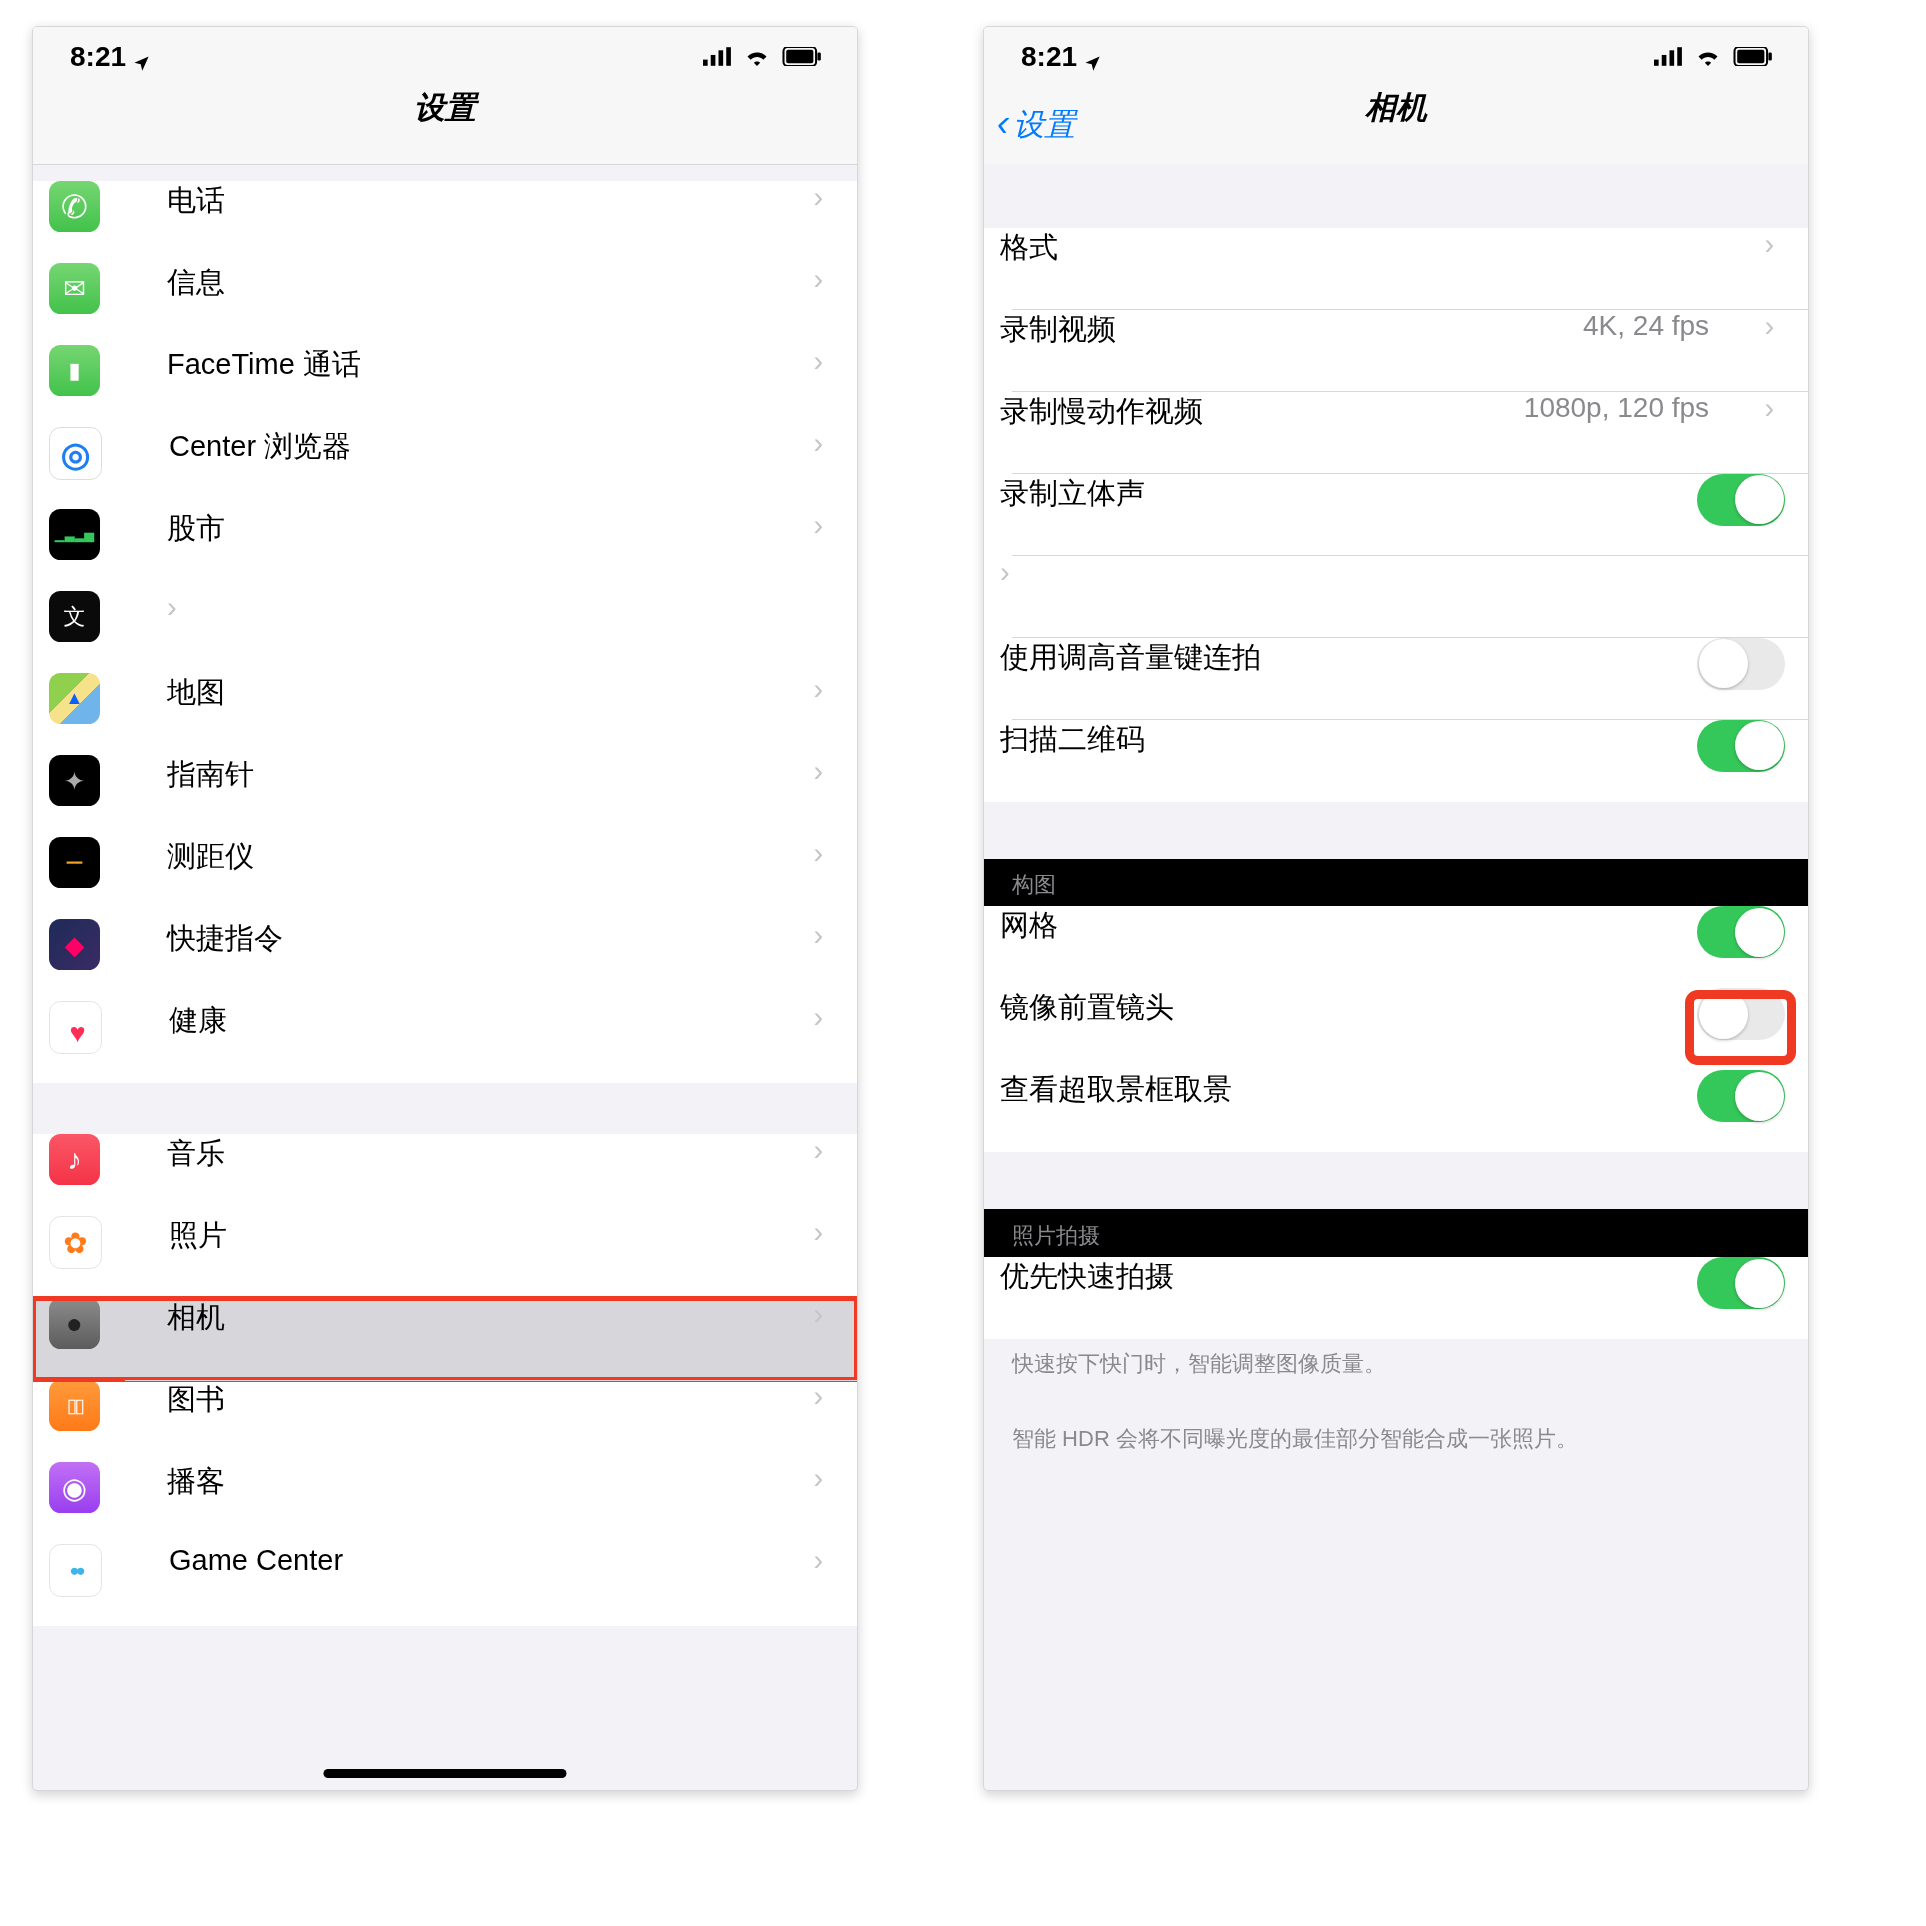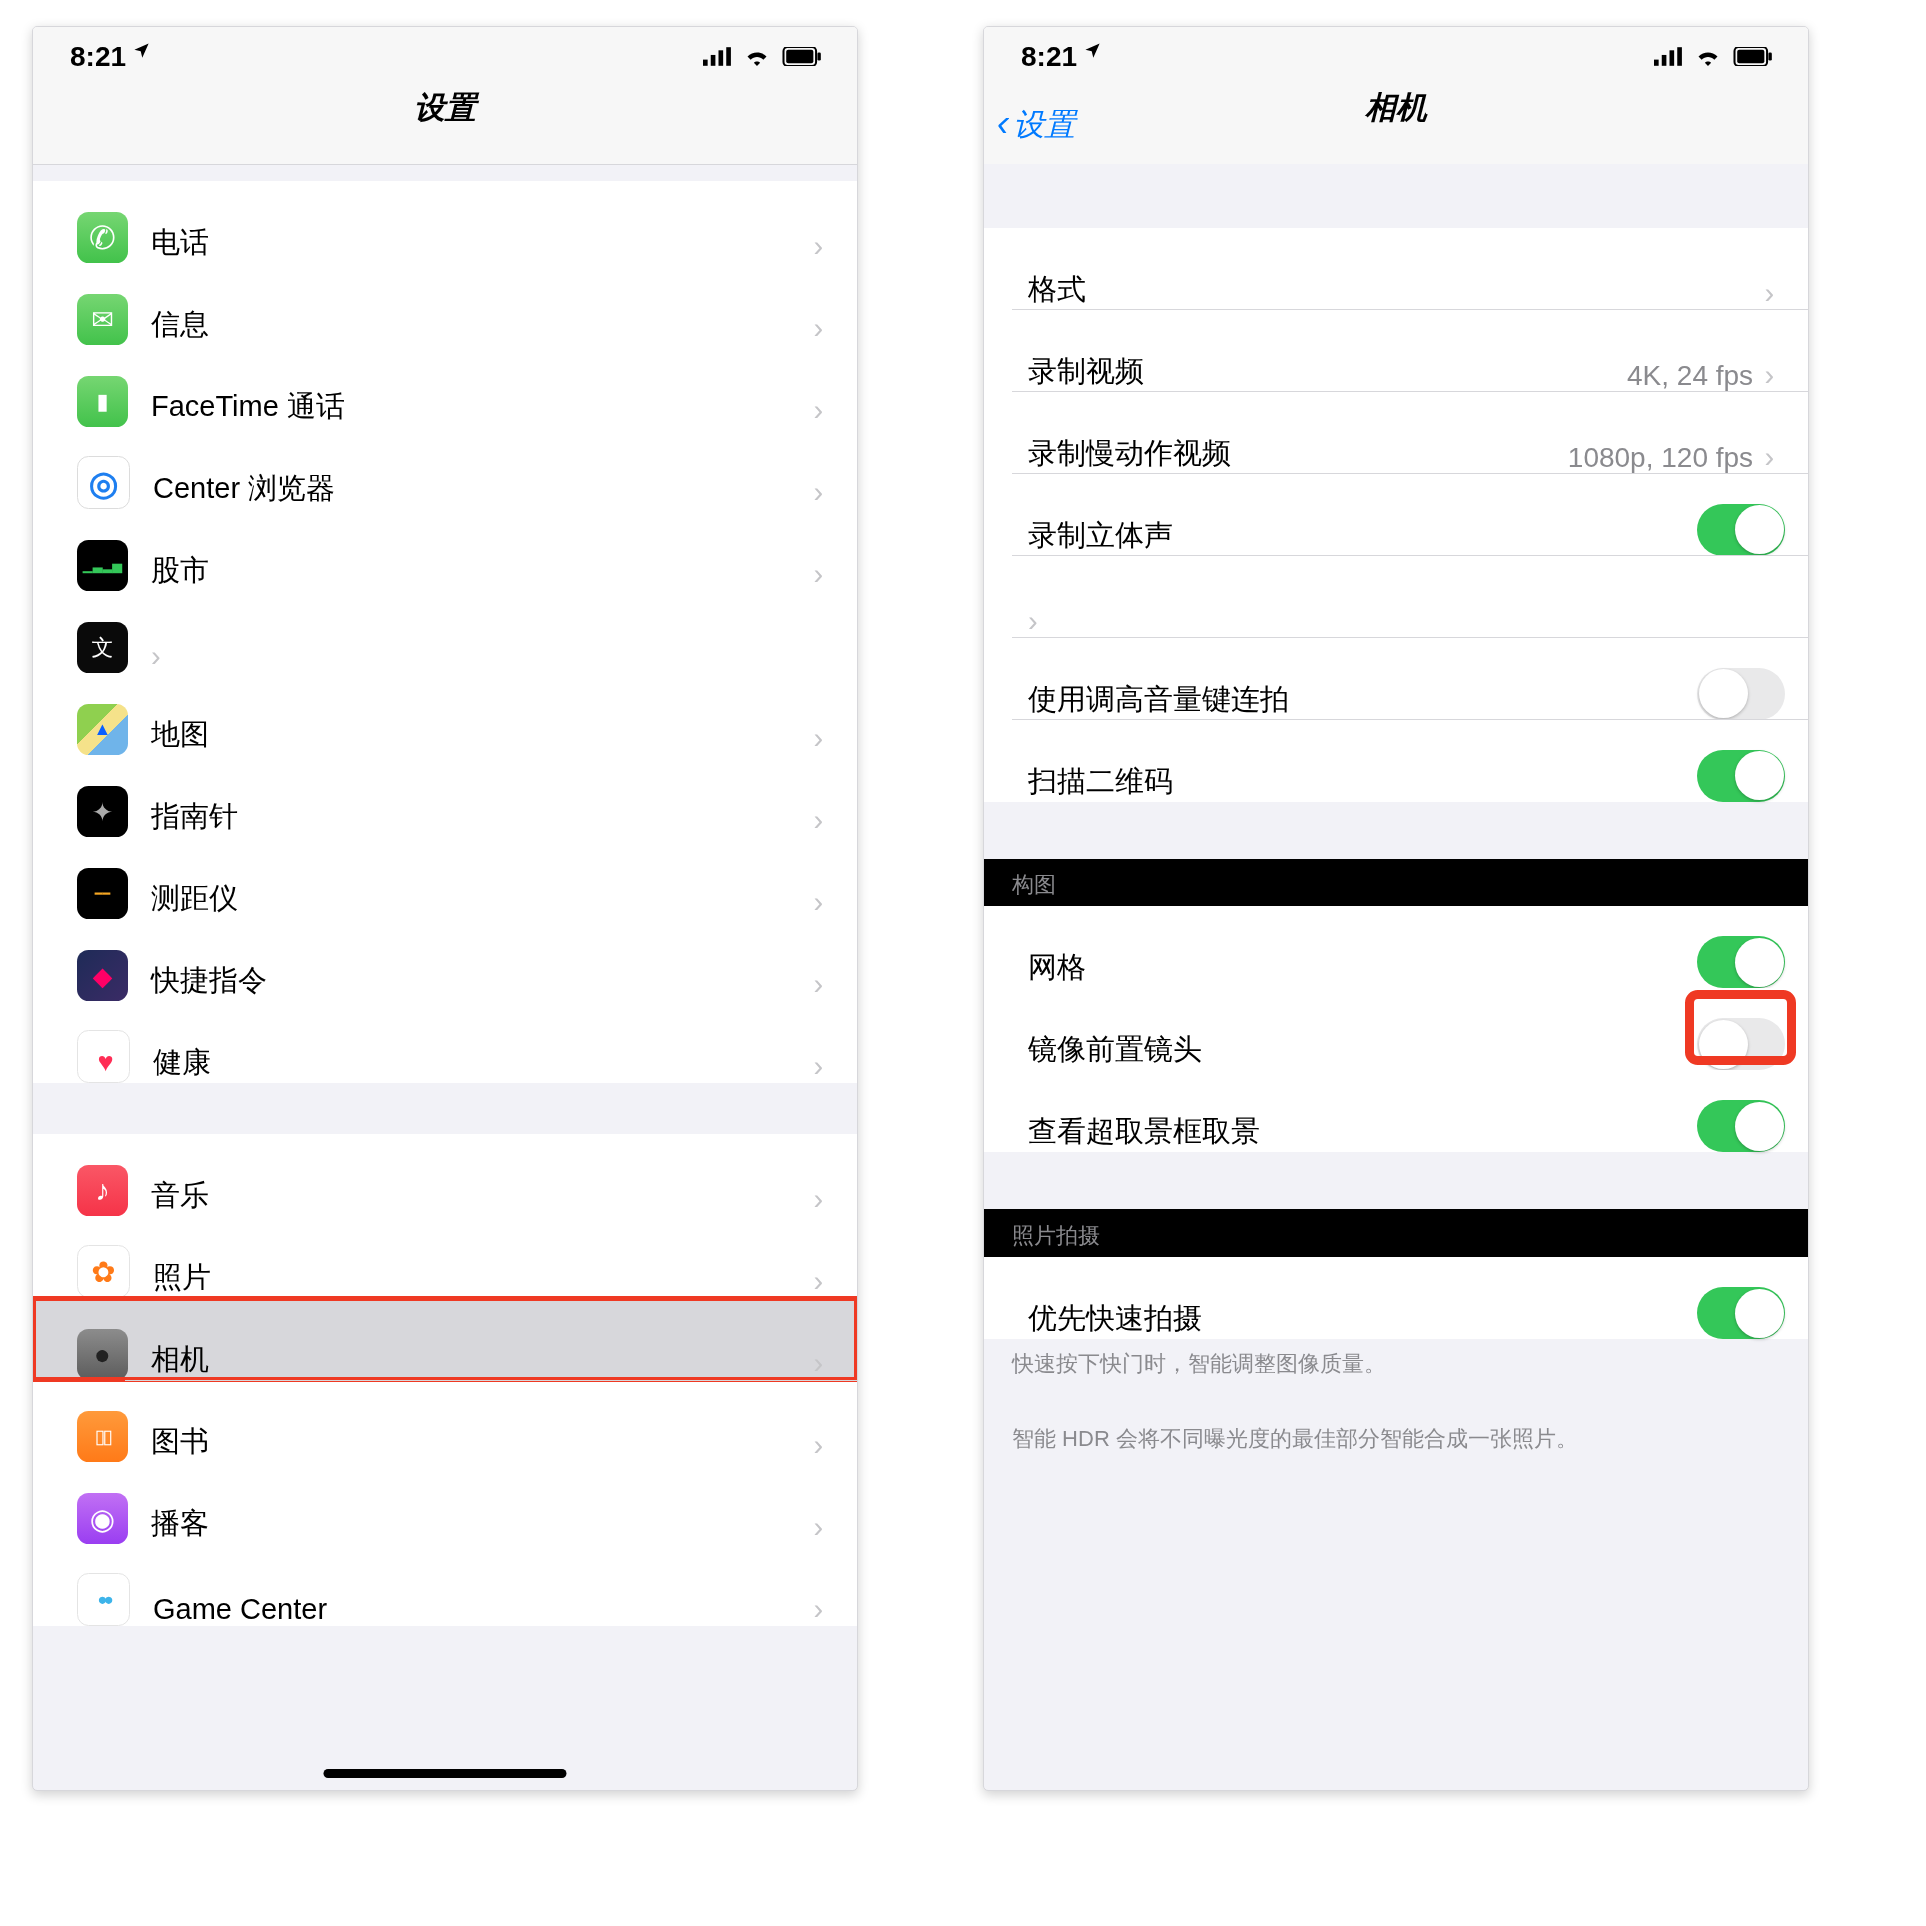--- a/index.html
+++ b/index.html
@@ -41,21 +41,21 @@
   .status-bar {
     height: 60px;
     display: flex;
     align-items: center;
     justify-content: space-between;
     padding: 0 32px 0 37px;
     background: #f7f7f7;
   }
   .status-left {
     display: flex;
-    align-items: flex-start;
+    align-items: flex-end;
     gap: 6.4px;
     font-size: 28px;
     font-weight: 600;
     color: #000;
   }
   .status-right {
     display: flex;
     align-items: center;
     gap: 9px;
   }
@@ -110,24 +110,25 @@
     font-size: 22px;
     color: #8a8a8e;
     background: #f2f2f7;
     line-height: 1.45;
   }
 
   .cell {
     background: #ffffff;
     min-height: 82px;
     display: flex;
-    align-items: flex-end;
-    padding-left: 44px;
+    align-items: flex-start;
+    padding-left: 16px;
     position: relative;
     box-sizing: border-box;
+    gap: 44px;
   }
   .cell .divider {
     position: absolute;
     left: 28px;
     right: 0;
     bottom: 0;
     height: 0.6px;
     background: #d7d7db;
   }
   .cell.with-icon .divider { left: 92px; }

